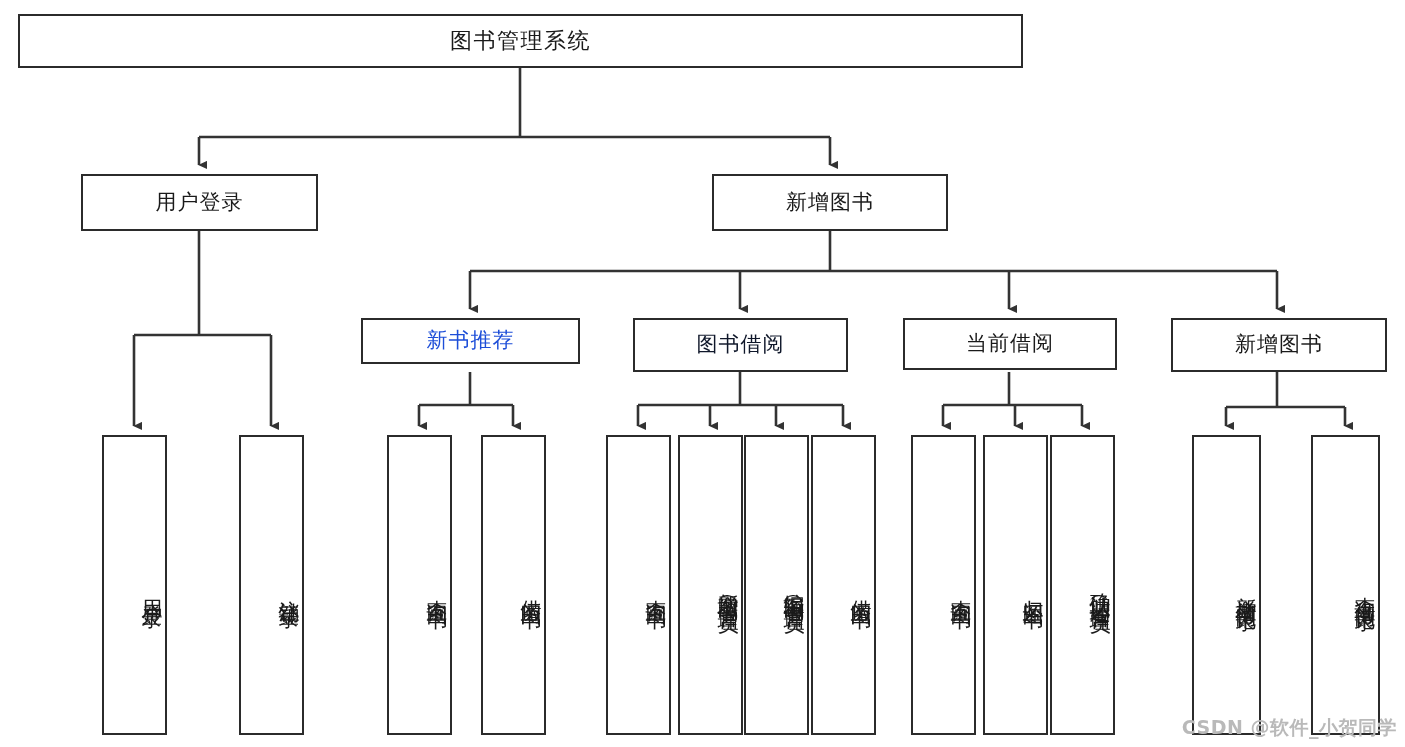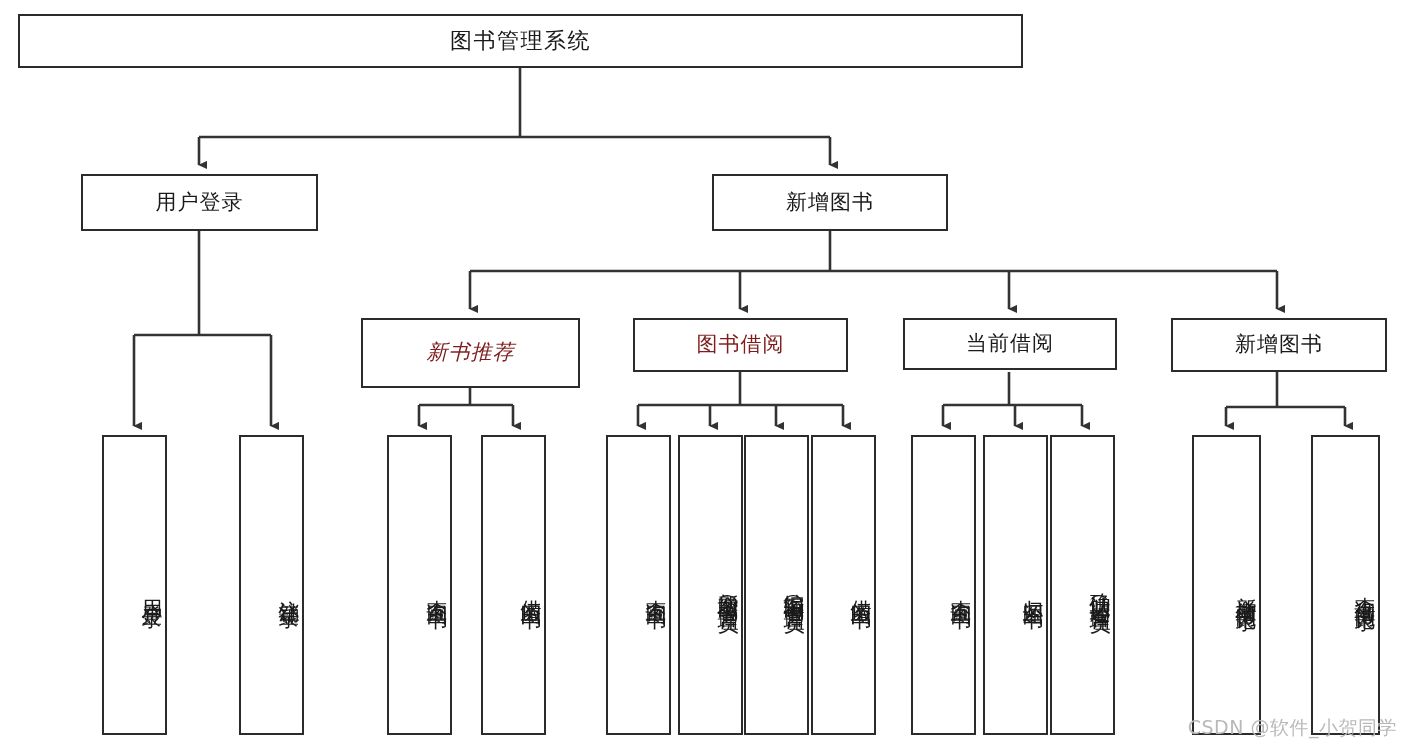--- a/index.html
+++ b/index.html
@@ -136,22 +136,22 @@
       <path d="M 1226 407 L 1226 426" marker-end="url(#arrowhead)"></path>
       <path d="M 1345 407 L 1345 426" marker-end="url(#arrowhead)"></path>
     </g>
   </svg>
 
   <div class="node node-root" id="node-root" style="left: 18px; top: 14px; width: 1005px; height: 54px; border-color: rgb(43, 43, 43); background: rgb(255, 255, 255); color: rgb(26, 26, 26);">图书管理系统</div>
 
   <div class="node node-h" id="node-l1-0" style="left: 81px; top: 174px; width: 237px; height: 57px; border-color: rgb(43, 43, 43); background: rgb(255, 255, 255); color: rgb(26, 26, 26);">用户登录</div>
   <div class="node node-h" id="node-l1-1" style="left: 712px; top: 174px; width: 236px; height: 57px; border-color: rgb(43, 43, 43); background: rgb(255, 255, 255); color: rgb(26, 26, 26);">新增图书</div>
 
-  <div class="node node-h" id="node-l2-0" style="left: 361px; top: 318px; width: 219px; height: 70px; border-color: rgb(43, 43, 43); background: rgb(255, 255, 255); color: #7f1d1d; font-style: italic;">新书推荐</div>
-  <div class="node node-h" id="node-l2-1" style="left: 633px; top: 318px; width: 215px; height: 54px; border-color: rgb(43, 43, 43); background: rgb(255, 255, 255); color: #7f1d1d;">图书借阅</div>
+  <div class="node node-h" id="node-l2-0" style="left: 361px; top: 318px; width: 219px; height: 46px; border-color: rgb(43, 43, 43); background: rgb(255, 255, 255); color: #1d4ed8;">新书推荐</div>
+  <div class="node node-h" id="node-l2-1" style="left: 633px; top: 318px; width: 215px; height: 54px; border-color: rgb(43, 43, 43); background: rgb(255, 255, 255); color: #0f172a;">图书借阅</div>
   <div class="node node-h" id="node-l2-2" style="left: 903px; top: 318px; width: 214px; height: 52px; border-color: rgb(43, 43, 43); background: rgb(255, 255, 255); color: rgb(26, 26, 26);">当前借阅</div>
   <div class="node node-h" id="node-l2-3" style="left: 1171px; top: 318px; width: 216px; height: 54px; border-color: rgb(43, 43, 43); background: rgb(255, 255, 255); color: rgb(26, 26, 26);">新增图书</div>
 
   <div class="node node-v" id="node-leaf-0" style="left: 102px; top: 435px; width: 65px; height: 300px; border-color: rgb(43, 43, 43); background: rgb(255, 255, 255); color: rgb(26, 26, 26);">
       <span class="vtext">用户登录</span>
     </div>
   <div class="node node-v" id="node-leaf-1" style="left: 239px; top: 435px; width: 65px; height: 300px; border-color: rgb(43, 43, 43); background: rgb(255, 255, 255); color: rgb(26, 26, 26);">
       <span class="vtext">注销登录</span>
     </div>
   <div class="node node-v" id="node-leaf-2" style="left: 387px; top: 435px; width: 65px; height: 300px; border-color: rgb(43, 43, 43); background: rgb(255, 255, 255); color: rgb(26, 26, 26);">
@@ -181,14 +181,14 @@
   <div class="node node-v" id="node-leaf-10" style="left: 1050px; top: 435px; width: 65px; height: 300px; border-color: rgb(43, 43, 43); background: rgb(255, 255, 255); color: rgb(26, 26, 26);">
       <span class="vtext">确认归还（管理员）</span>
     </div>
   <div class="node node-v" id="node-leaf-11" style="left: 1192px; top: 435px; width: 69px; height: 300px; border-color: rgb(43, 43, 43); background: rgb(255, 255, 255); color: rgb(26, 26, 26);">
       <span class="vtext">新增借阅记录</span>
     </div>
   <div class="node node-v" id="node-leaf-12" style="left: 1311px; top: 435px; width: 69px; height: 300px; border-color: rgb(43, 43, 43); background: rgb(255, 255, 255); color: rgb(26, 26, 26);">
       <span class="vtext">查询借阅记录</span>
     </div>
 
-  <div id="watermark" style="color: rgb(185, 185, 185);">CSDN @软件_小贺同学</div>
+  <div id="watermark" style="color: rgb(185, 185, 185); font-weight: bold;">CSDN @软件_小贺同学</div>
 </div>
 
 </body></html>

